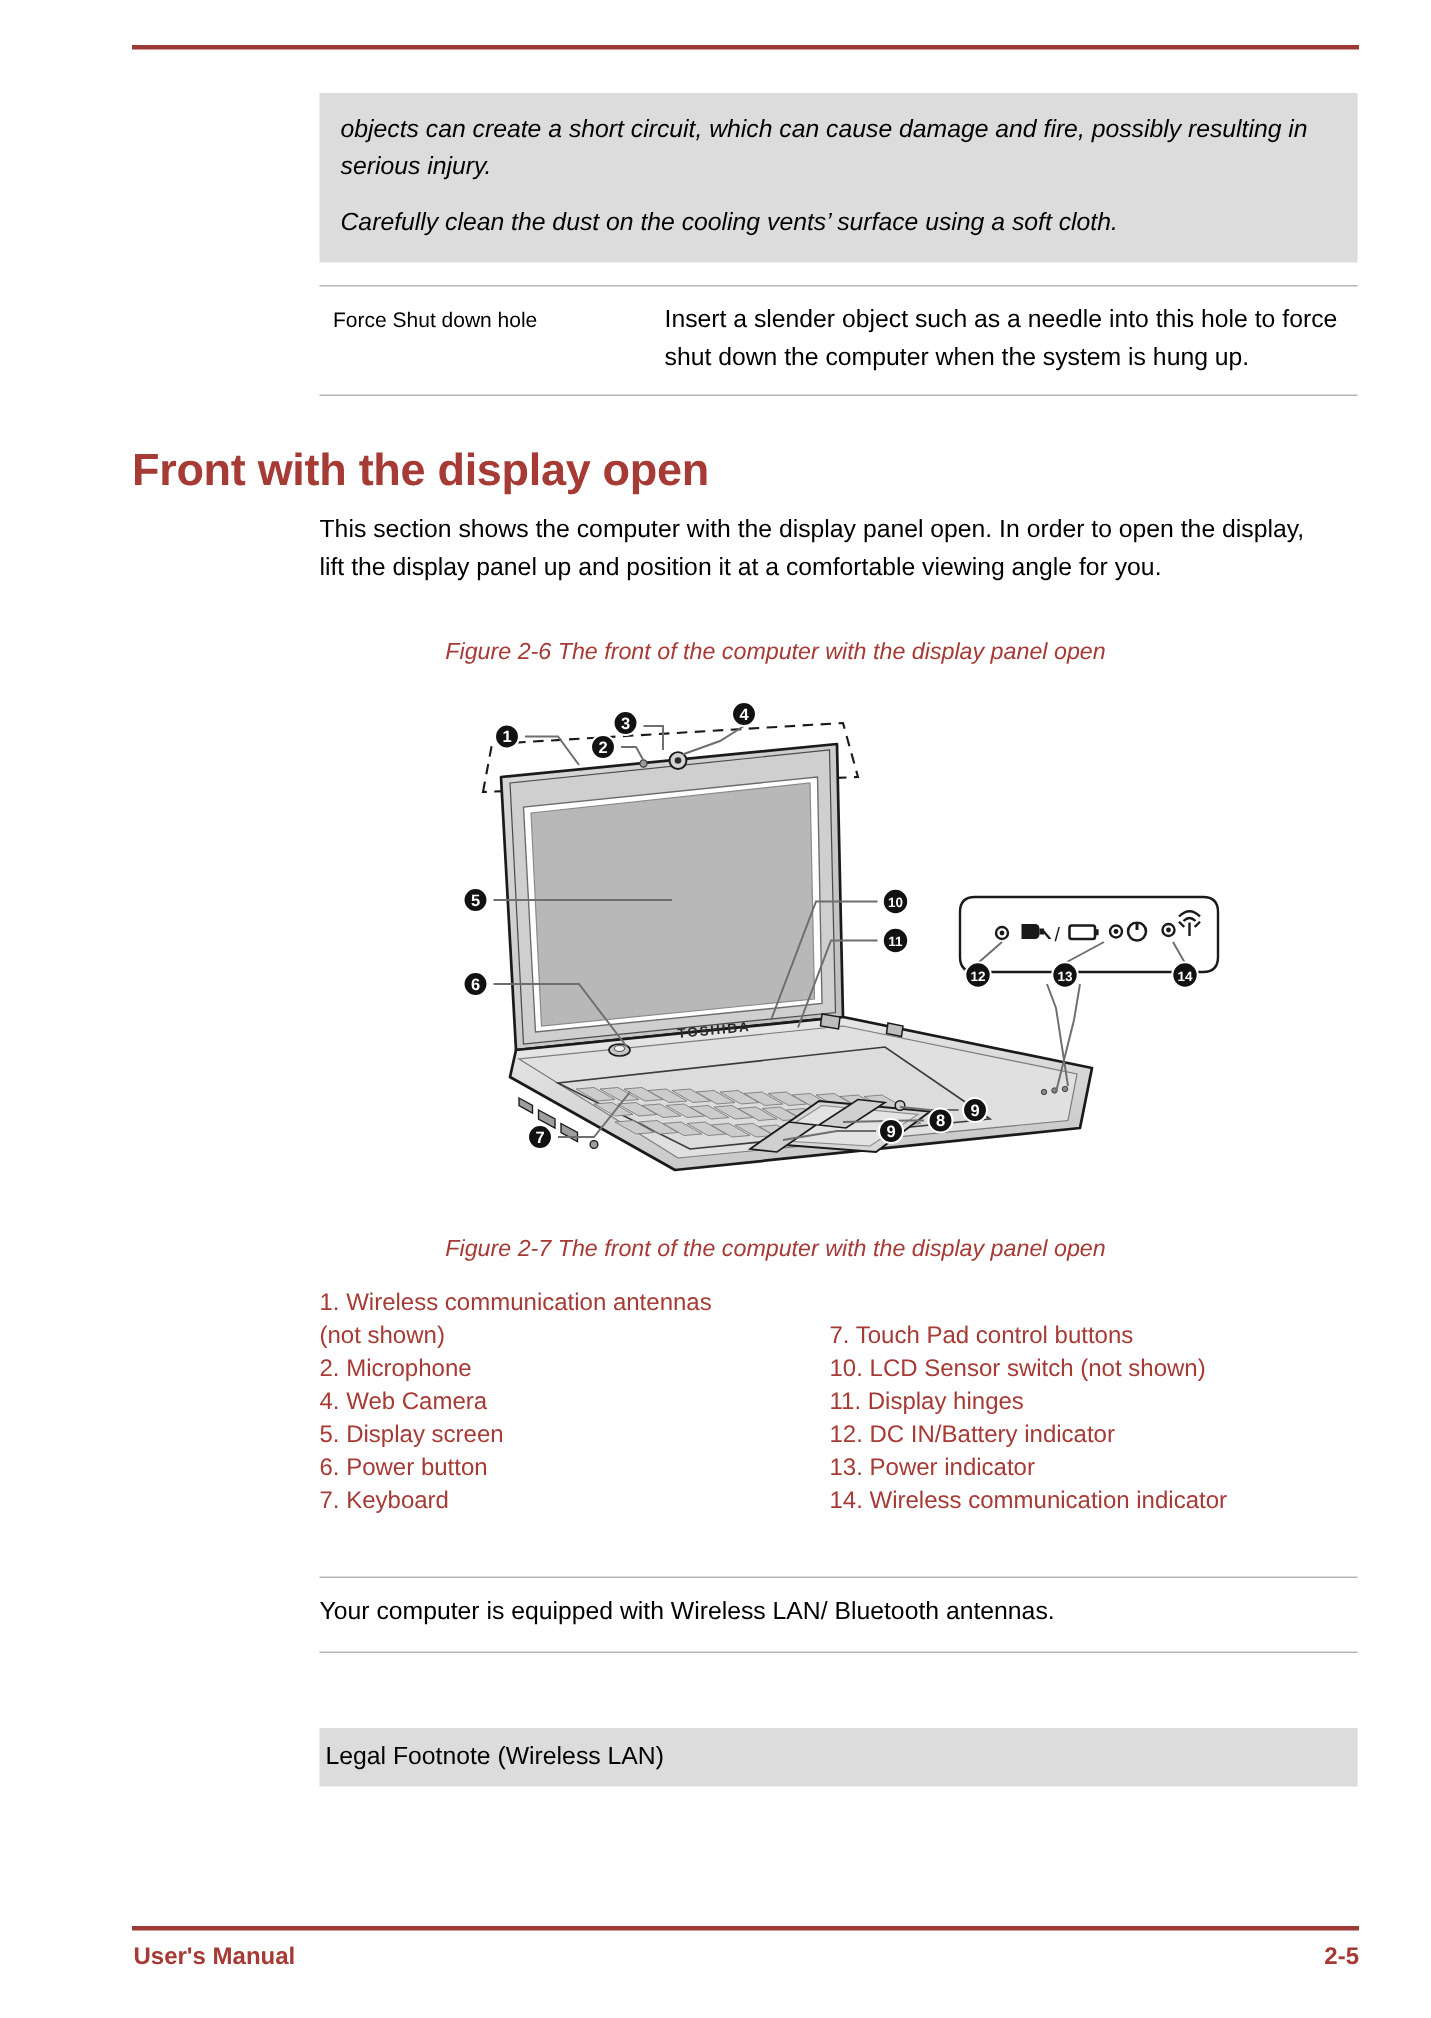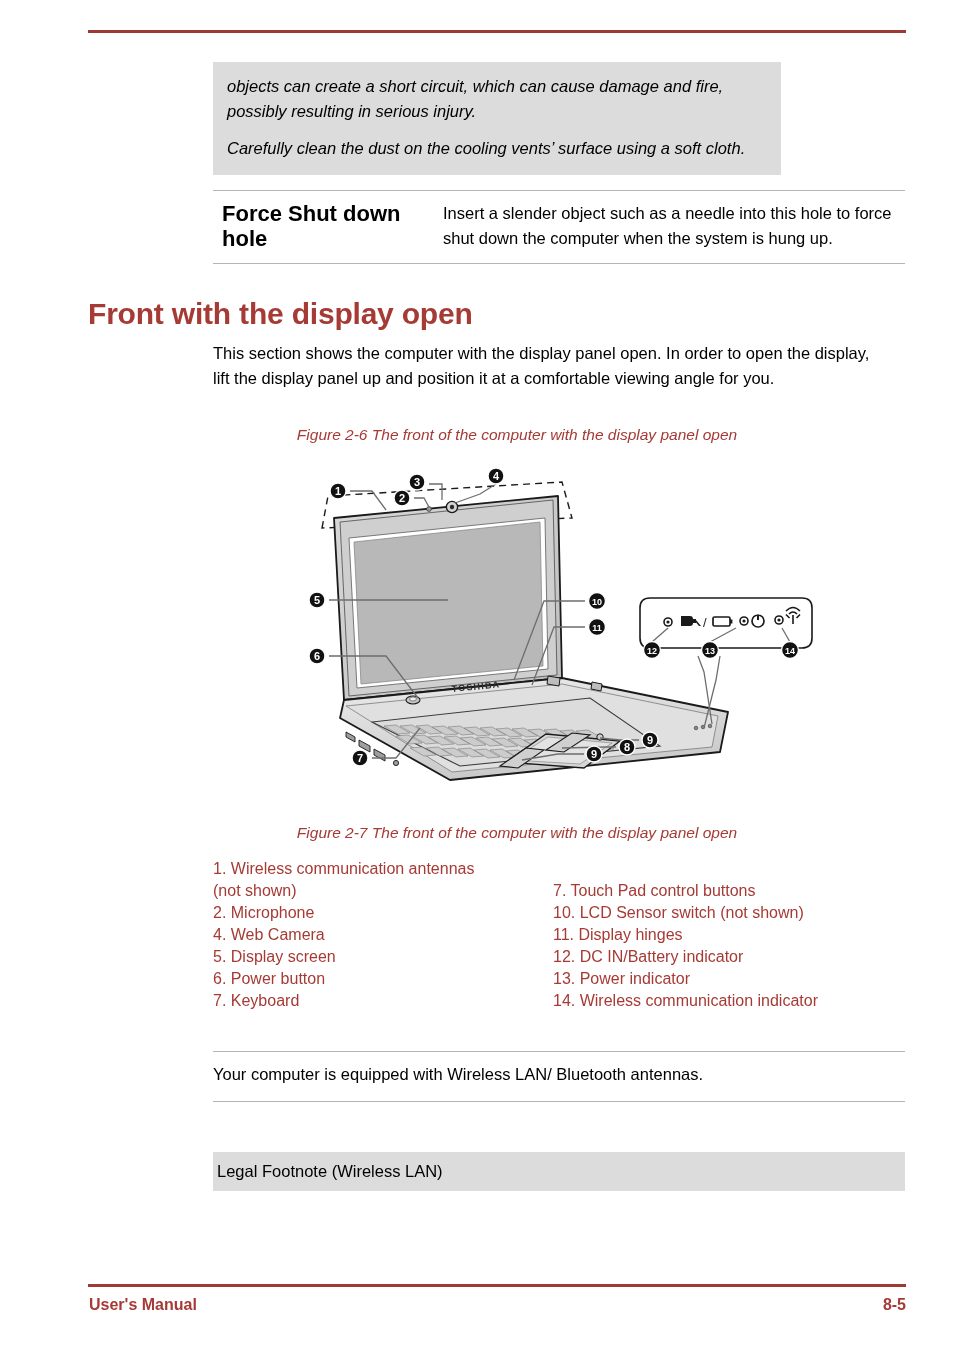--- a/index.html
+++ b/index.html
@@ -37,21 +37,21 @@
     width: 818px;
     height: 3px;
     background: #9e3a36;
   }
 
   
   .warning-box {
     position: absolute;
     left: 213px;
     top: 62px;
-    width: 568px;
+    width: 692px;
     background: #dcdcdc;
     box-sizing: border-box;
     padding: 12px 18px 14px 14px;
   }
   .warning-box p {
     margin: 0;
     font-style: italic;
     font-size: 16.5px;
     line-height: 25px;
     color: #000;
@@ -75,22 +75,22 @@
     left: 213px;
     top: 1051px;
     width: 692px;
     padding: 10px 0 14px 0;
   }
   .defrow {
     display: flex;
     align-items: flex-start;
   }
   .defterm {
-    font-weight: bold;
-    font-size: 22px;
+    font-weight: normal;
+    font-size: 14px;
     line-height: 25px;
     flex: 0 0 auto;
     box-sizing: border-box;
     padding-left: 9px;
   }
   #force-shutdown-table .defterm { width: 230px; }
   #wireless-antennas-table .defterm { width: 235px; }
   .defdesc {
     font-size: 16.5px;
     line-height: 25px;
@@ -469,15 +469,15 @@
   <div class="deftable" id="wireless-antennas-table">
     <div class="defrow">
       <div class="defdesc">Your computer is equipped with Wireless LAN/ Bluetooth antennas.</div>
     </div>
   </div>
 
   <div class="legal-footnote">Legal Footnote (Wireless LAN)</div>
 
   <div class="footer-rule"></div>
   <div class="footer-left">User's Manual</div>
-  <div class="footer-right">8-5</div>
+  <div class="footer-right">2-5</div>
 
 </div>
 
 </body></html>

